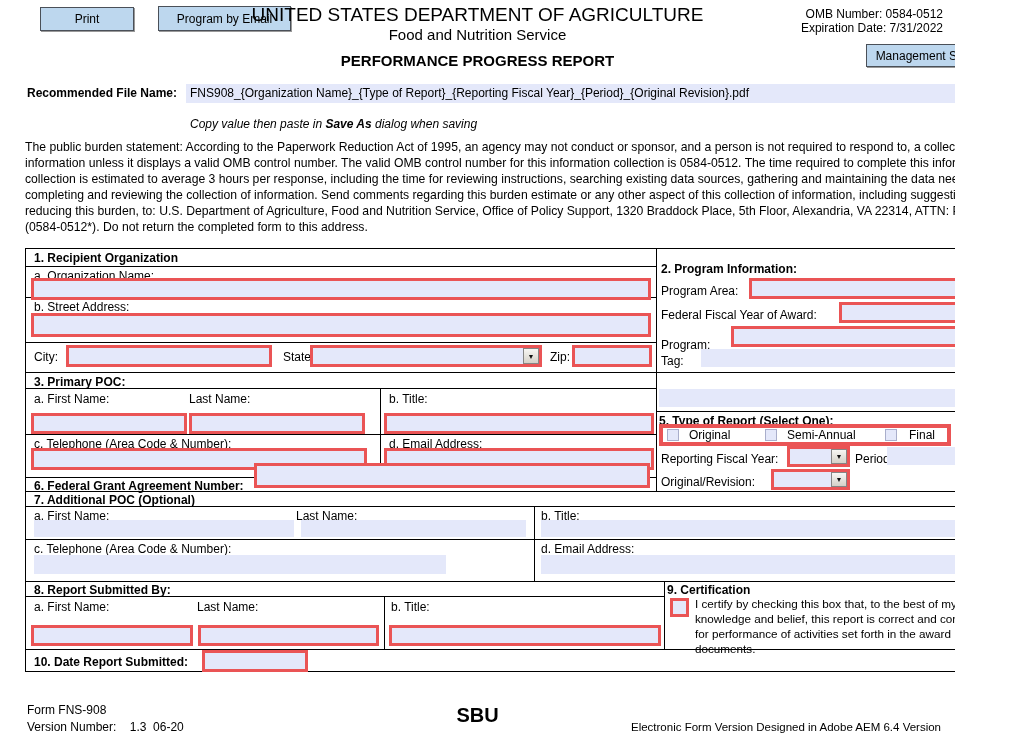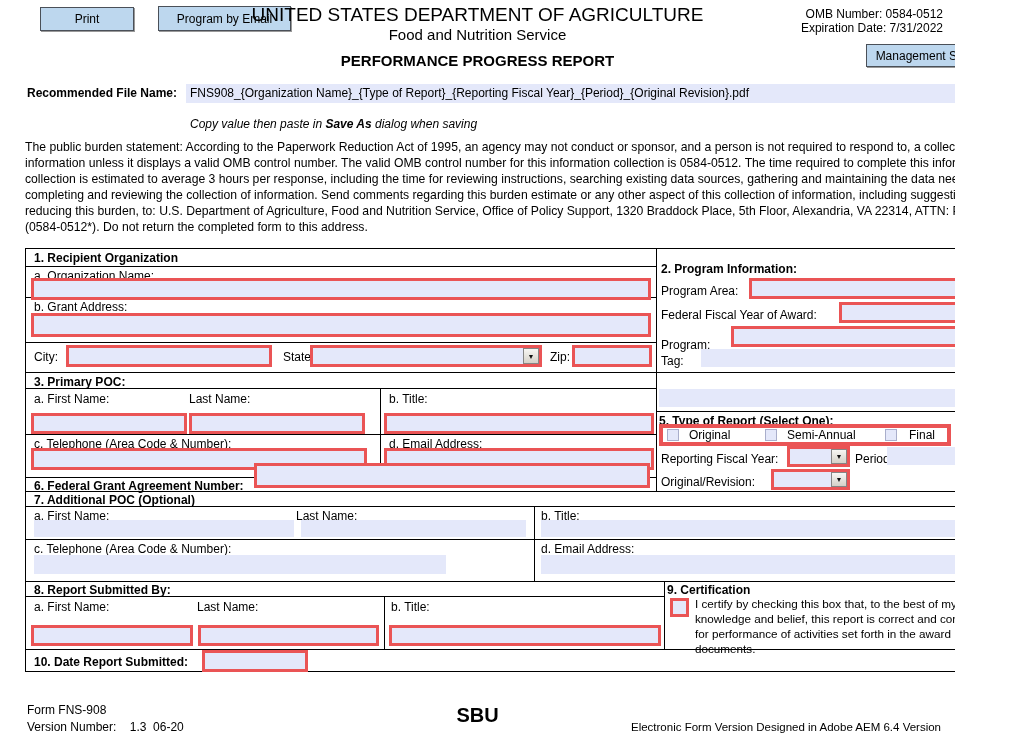--- a/index.html
+++ b/index.html
@@ -73,21 +73,21 @@
     <i class="vl" style="left:508px;top:257px;height:75px"></i>
     <i class="hl" style="top:332px;left:0;width:978px"></i>
     <i class="hl" style="top:347px;left:0;width:638px"></i>
     <i class="vl" style="left:358px;top:347px;height:53px"></i>
     <i class="vl" style="left:638px;top:332px;height:68px"></i>
     <i class="hl" style="top:400px;left:0;width:978px"></i>
 
     <div class="lbl b" style="left:8px;top:2px">1. Recipient Organization</div>
     <div class="lbl" style="left:8px;top:20px">a. Organization Name:</div>
     <div class="fld req" style="left:5px;top:29px;width:620px;height:22px"></div>
-    <div class="lbl" style="left:8px;top:51px">b. Grant Address:</div>
+    <div class="lbl" style="left:8px;top:51px">b. Street Address:</div>
     <div class="fld req" style="left:5px;top:64px;width:620px;height:24px"></div>
     <div class="lbl" style="left:8px;top:101px">City:</div>
     <div class="fld req" style="left:40px;top:96px;width:206px;height:22px"></div>
     <div class="lbl" style="left:257px;top:101px">State:</div>
     <div class="fld req" style="left:284px;top:96px;width:232px;height:22px">
         <span class="dd-btn">▼</span>
       </div>
     <div class="lbl" style="left:524px;top:101px">Zip:</div>
     <div class="fld req" style="left:546px;top:96px;width:80px;height:22px"></div>
 

